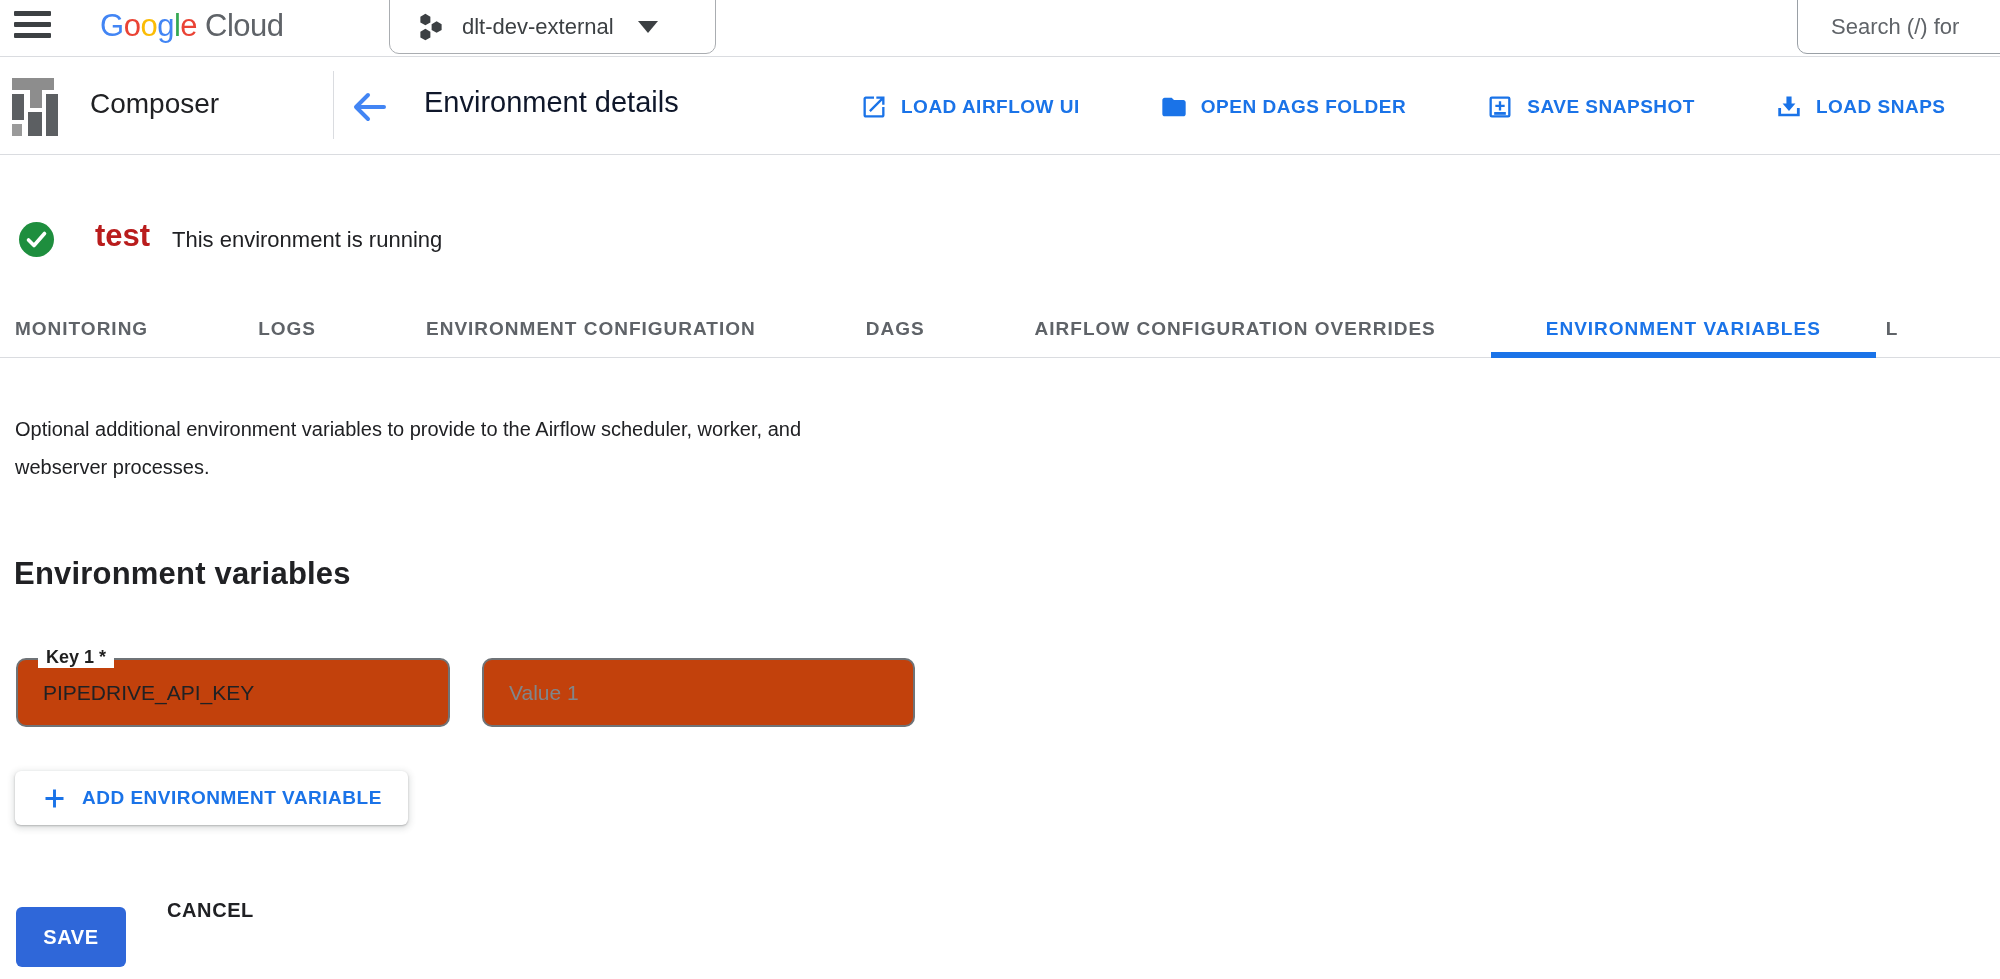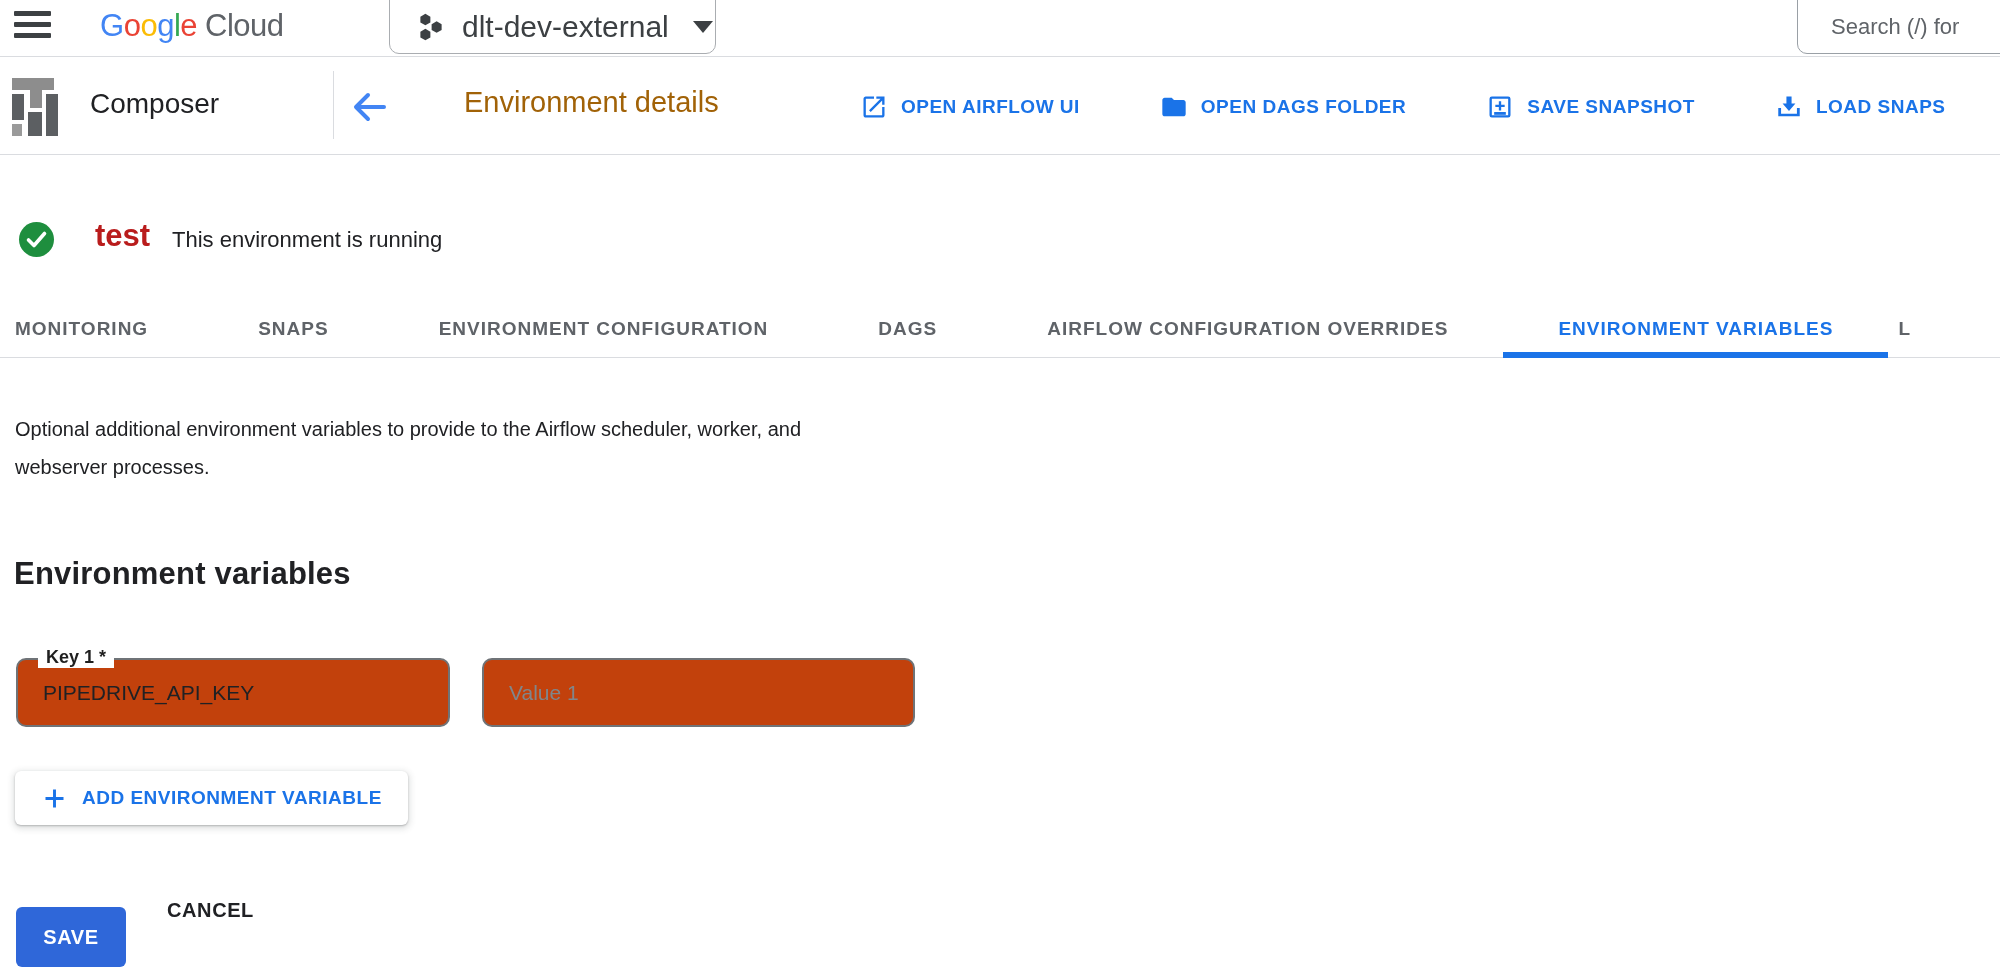--- a/index.html
+++ b/index.html
@@ -16,35 +16,35 @@
   .hamburger .bar { position:absolute; left:0; width:37px; height:5px; background:#3c4043; border-radius:1px; }
   .hamburger .b1 { top:3px; } .hamburger .b2 { top:14px; } .hamburger .b3 { top:25px; }
 
   .glogo { position:absolute; left:100px; top:8px; font-size:31px; letter-spacing:-0.5px; cursor:pointer; white-space:nowrap; }
   .glogo .l0 { color:#4285F4; } .glogo .l1 { color:#EA4335; } .glogo .l2 { color:#FBBC05; }
   .glogo .l3 { color:#4285F4; } .glogo .l4 { color:#34A853; } .glogo .l5 { color:#EA4335; }
   .glogo .cloud { color:#5f6368; margin-left:8px; }
 
   .project-btn { position:absolute; left:389px; top:-13px; width:327px; height:67px; border:1.5px solid #aaadb1;
     border-radius:10px; background:#fff; display:flex; align-items:center; padding:12px 0 0 26px; cursor:pointer; }
-  .project-name { margin-left:16px; font-size:30px; color:#3c4043; }
+  .project-name { margin-left:16px; font-size:22px; color:#3c4043; }
   .caret-down { margin-left:24px; width:0; height:0; border-left:10px solid transparent; border-right:10px solid transparent; border-top:12px solid #3c4043; }
 
   .search-box { position:absolute; left:1797px; top:-13px; width:260px; height:67px; border:1.5px solid #9aa0a6;
     border-radius:10px; background:#fff; display:flex; align-items:center; padding:12px 0 0 33px; }
   .search-box input { border:none; outline:none; width:200px; font-size:22px; color:#202124; font-family:inherit; background:transparent; }
   .search-box input::placeholder { color:#5f6368; opacity:1; }
 
   
   .header2 { position:absolute; top:58px; left:0; width:2000px; height:97px; background:#fff; border-bottom:1px solid #dadce0; }
   .composer-logo { position:absolute; left:8px; top:18px; }
   .product-name { position:absolute; left:90px; top:30px; font-size:28px; color:#202124; }
   .vdivider { position:absolute; left:333px; top:13px; width:1px; height:68px; background:#dadce0; }
   .back-btn { position:absolute; left:348px; top:26px; width:46px; height:46px; background:none; border:none; cursor:pointer; }
-  .page-title { position:absolute; left:464px; top:28px; font-size:29px; color:#a16207; }
+  .page-title { position:absolute; left:424px; top:28px; font-size:29px; color:#0f172a; }
   .actions { position:absolute; left:860px; top:0; height:97px; display:flex; align-items:center; gap:80px; }
   .action { display:flex; align-items:center; gap:13px; background:none; border:none; cursor:pointer;
     color:#1a73e8; font-size:19px; font-weight:700; letter-spacing:0.5px; white-space:nowrap; font-family:inherit; }
 
   
   .status-row { position:absolute; top:156px; left:0; width:2000px; height:145px; }
   .check-icon { position:absolute; left:18px; top:65px; }
   .env-name { position:absolute; left:63px; top:62px; font-size:31px; font-weight:700; color:#b91c1c;margin-left:32px; }
   .env-status { position:absolute; left:172px; top:71px; font-size:22px; color:#202124; }
 
@@ -131,21 +131,21 @@
   </button>
   <span class="page-title">Environment details</span>
 
   <div class="actions">
     <button class="action">
       <span>
         <svg width="28" height="28" viewBox="0 0 24 24" fill="#1a73e8">
           <path d="M19 19H5V5h7V3H5c-1.1 0-2 .9-2 2v14c0 1.1.9 2 2 2h14c1.1 0 2-.9 2-2v-7h-2v7zM14 3v2h3.59l-9.83 9.83 1.41 1.41L19 6.41V10h2V3h-7z"></path>
         </svg>
       </span>
-      <span>OPEN AIRFLOW UI</span>
+      <span>LOAD AIRFLOW UI</span>
     </button>
     <button class="action">
       <span>
         <svg width="28" height="28" viewBox="0 0 24 24" fill="#1a73e8">
           <path d="M10 4H4c-1.1 0-2 .9-2 2v12c0 1.1.9 2 2 2h16c1.1 0 2-.9 2-2V8c0-1.1-.9-2-2-2h-8l-2-2z"></path>
         </svg>
       </span>
       <span>OPEN DAGS FOLDER</span>
     </button>
     <button class="action">
@@ -176,21 +176,21 @@
       <circle cx="18.5" cy="18.5" r="17.5" fill="#1e8e3e"></circle>
       <path d="M10.5 19l5.5 5.5L26.5 12.5" stroke="#fff" stroke-width="3.6" fill="none" stroke-linecap="round" stroke-linejoin="round"></path>
     </svg>
   </span>
   <span class="env-name">test</span>
   <span class="env-status">This environment is running</span>
 </div>
 
 <div class="tabs">
   <button class="tab">MONITORING</button>
-  <button class="tab">SNAPS</button>
+  <button class="tab">LOGS</button>
   <button class="tab">ENVIRONMENT CONFIGURATION</button>
   <button class="tab">DAGS</button>
   <button class="tab">AIRFLOW CONFIGURATION OVERRIDES</button>
   <button class="tab active">ENVIRONMENT VARIABLES</button>
   <button class="tab">L</button>
 </div>
 
 <p class="description">Optional additional environment variables to provide to the Airflow scheduler, worker, and webserver processes.</p>
 
 <h2 class="section-heading">Environment variables</h2>

